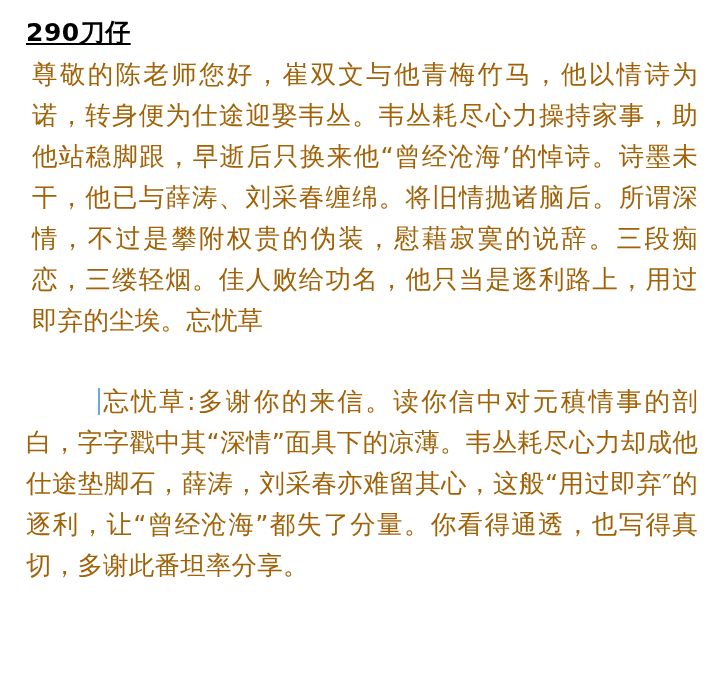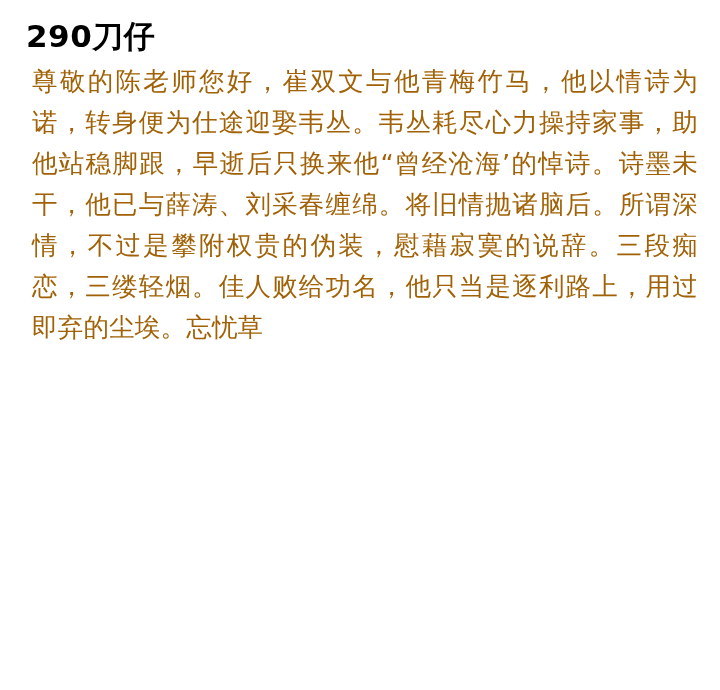--- a/index.html
+++ b/index.html
@@ -15,26 +15,27 @@
     overflow: hidden;
   }
   .page {
     width: 720px;
     height: 690px;
     box-sizing: border-box;
     padding: 18px 22px 0 26px;
     position: relative;
   }
   .username {
-    font-size: 31px;
+    font-size: 25px;
     font-weight: 700;
     letter-spacing: 0.5px;
     line-height: 1.2;
     margin: 0 0 6px 0;
     color: #000;
+    text-decoration: underline;
   }
   .body-text {
     font-size: 25.5px;
     line-height: 41px;
     letter-spacing: 0.2px;
     text-align: justify;
     text-justify: inter-character;
     margin: 0;
     color: #a16207;
   }
@@ -65,14 +66,17 @@
 <body>
 
 <div class="page">
 
   <div class="username">290刀仔</div>
 
   <p class="body-text first-para"> 尊敬的陈老师您好，崔双文与他青梅竹马，他以情诗为诺，转身便为仕途迎娶韦丛。韦丛耗尽心力操持家事，助他站稳脚跟，早逝后只换来他“曾经沧海’的悼诗。诗墨未干，他已与薛涛、刘采春缠绵。将旧情抛诸脑后。所谓深情，不过是攀附权贵的伪装，慰藉寂寞的说辞。三段痴恋，三缕轻烟。佳人败给功名，他只当是逐利路上，用过即弃的尘埃。忘忧草</p>
 
   <div class="gap"></div>
 
+  <p class="body-text reply-para">
+    <span class="caret"></span><span class="reply-name">忘忧草:</span><span>多谢你的来信。读你信中对元稹情事的剖白，字字戳中其“深情”面具下的凉薄。韦丛耗尽心力却成他仕途垫脚石，薛涛，刘采春亦难留其心，这般“用过即弃″的逐利，让“曾经沧海”都失了分量。你看得通透，也写得真切，多谢此番坦率分享。</span>
+  </p>
 
 </div>
 
 </body></html>

